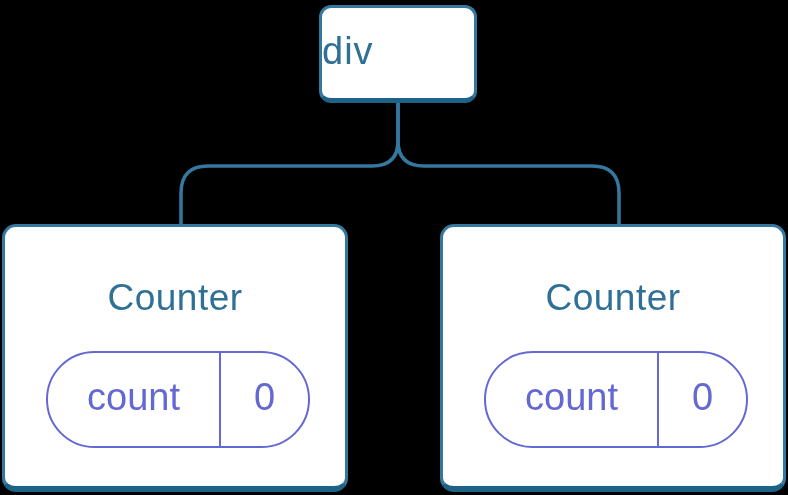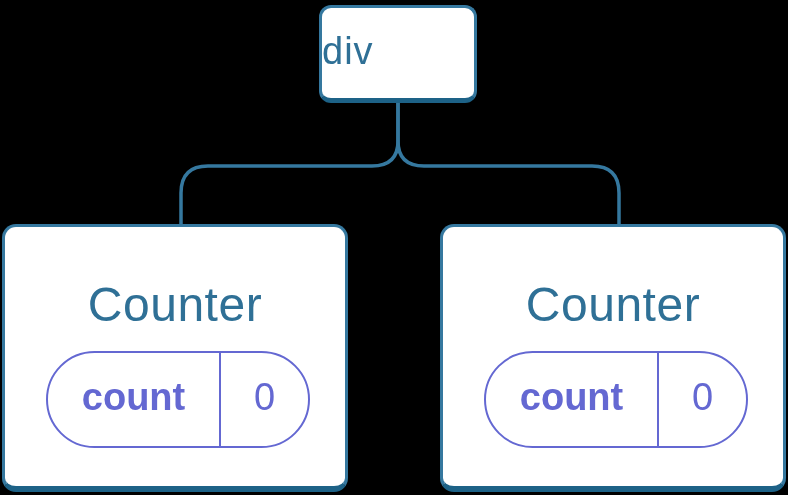--- a/index.html
+++ b/index.html
@@ -49,37 +49,36 @@
     top:224px;width:346px;height:268px;
     border-radius:14px;
     border-bottom-width:6px;
   }
   .node-counter.pos-left{left:2px;}
   .node-counter.pos-right{left:440px;}
   .counter-title{
     position:absolute;left:0;top:50px;width:100%;
     text-align:center;
     color:var(--node-text);
-    font-size:48px;font-weight:500;letter-spacing:0.5px;
+    font-size:37px;font-weight:500;letter-spacing:0.5px;
   }
   .state-pill{
     position:absolute;left:41px;top:124px;
     width:264px;height:97px;
     border:2.5px solid var(--state-accent);
     border-radius:999px;
     display:flex;align-items:stretch;
     color:var(--state-accent);
     font-size:38px;
     overflow:hidden;
   }
   .state-key{
     flex:0 0 171px;
     display:flex;align-items:center;justify-content:center;
     padding-bottom:4px;
-    font-weight:bold;
   }
   .state-value{
     flex:1 1 auto;
     border-left:2.5px solid var(--state-accent);
     display:flex;align-items:center;justify-content:center;
     padding-bottom:4px;
   }
 </style>
 </head>
 <body>

